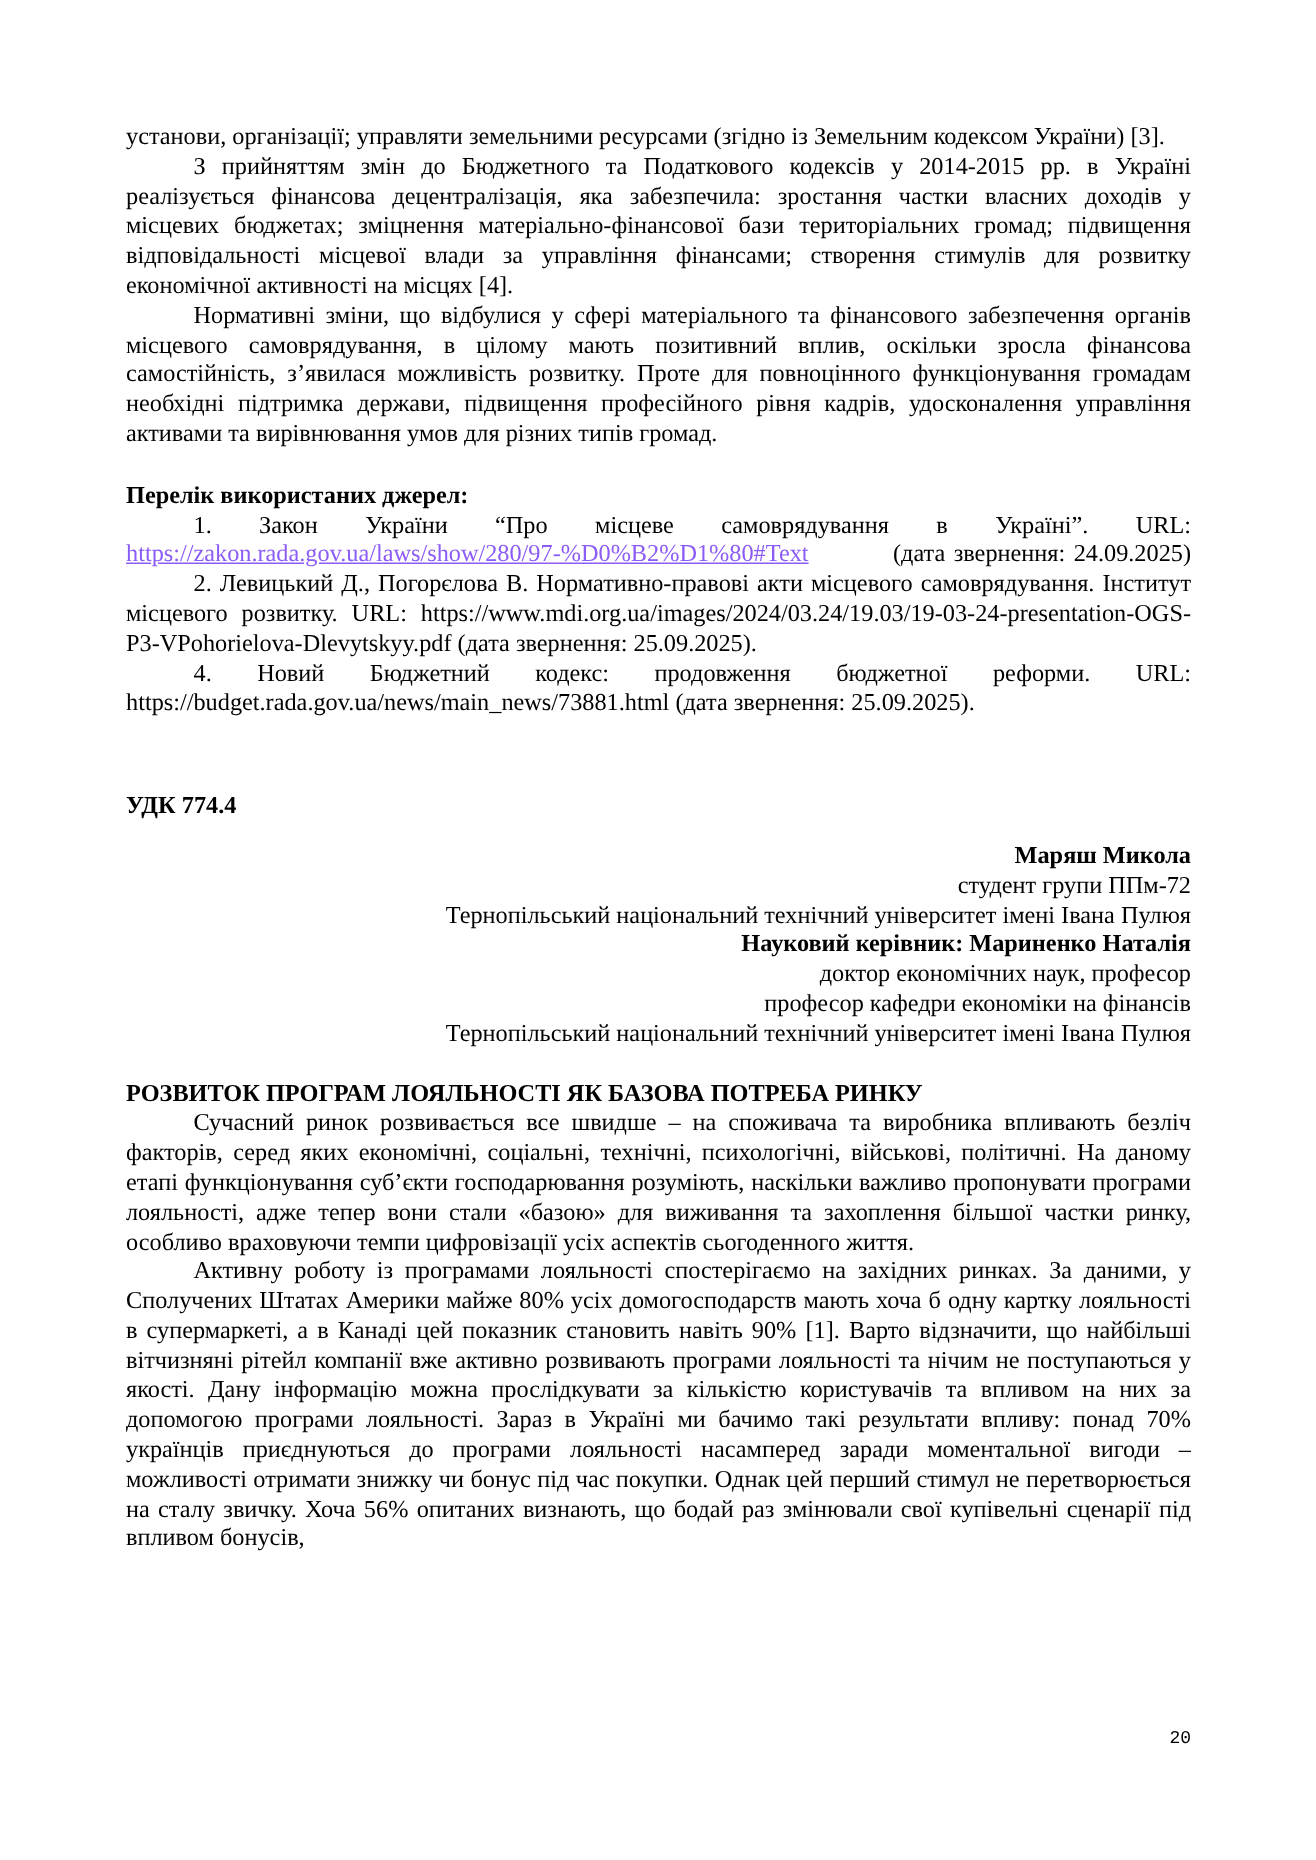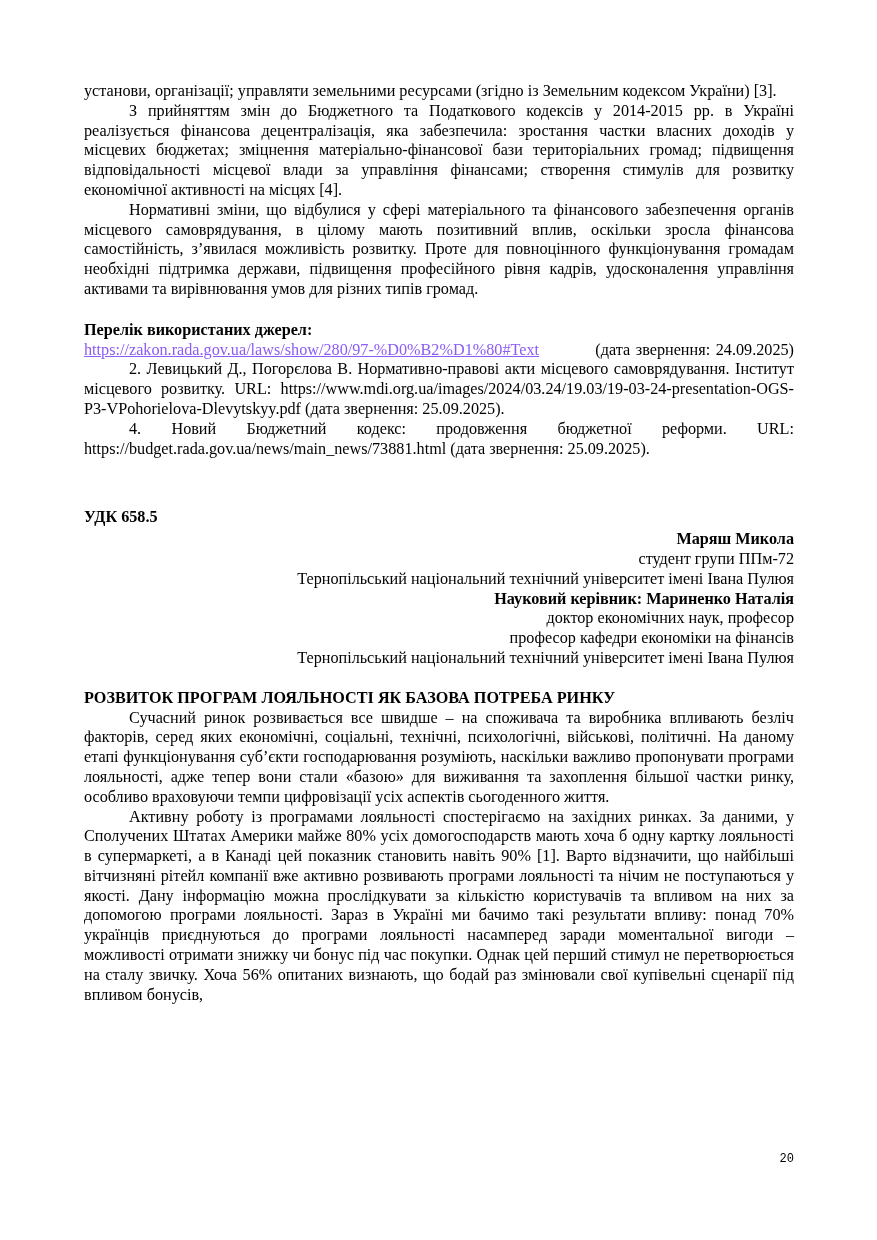--- a/index.html
+++ b/index.html
@@ -25,28 +25,29 @@
 </head>
 <body>
 
 <div class="page">
   <p>установи, організації; управляти земельними ресурсами (згідно із Земельним кодексом України) [3].</p>
   <p class="ind">З прийняттям змін до Бюджетного та Податкового кодексів у 2014-2015 рр. в Україні реалізується фінансова децентралізація, яка забезпечила: зростання частки власних доходів у місцевих бюджетах; зміцнення матеріально-фінансової бази територіальних громад; підвищення відповідальності місцевої влади за управління фінансами; створення стимулів для розвитку економічної активності на місцях [4].</p>
   <p class="ind">Нормативні зміни, що відбулися у сфері матеріального та фінансового забезпечення органів місцевого самоврядування, в цілому мають позитивний вплив, оскільки зросла фінансова самостійність, з’явилася можливість розвитку. Проте для повноцінного функціонування громадам необхідні підтримка держави, підвищення професійного рівня кадрів, удосконалення управління активами та вирівнювання умов для різних типів громад.</p>
 
   <p class="center bold gap-refs">Перелік використаних джерел:</p>
   <div>
+    <p class="ind ref1">1. Закон України “Про місцеве самоврядування в Україні”. URL:</p>
     <p class="ref1"><a class="link">https://zakon.rada.gov.ua/laws/show/280/97-%D0%B2%D1%80#Text</a>&nbsp;&nbsp;&nbsp;&nbsp;&nbsp;&nbsp;&nbsp;&nbsp;&nbsp;&nbsp;<span>(дата звернення: 24.09.2025)</span></p>
     <p class="ind">2. Левицький Д., Погорєлова В. Нормативно-правові акти місцевого самоврядування. Інститут місцевого розвитку. URL: https://www.mdi.org.ua/images/2024/03.24/19.03/19-03-24-presentation-OGS-P3-VPohorielova-Dlevytskyy.pdf (дата звернення: 25.09.2025).</p>
     <p class="ind">4. Новий Бюджетний кодекс: продовження бюджетної реформи. URL: https://budget.rada.gov.ua/news/main_news/73881.html (дата звернення: 25.09.2025).</p>
   </div>
 
-  <p class="udk gap-udk">УДК 658.5</p>
+  <p class="udk gap-udk">УДК 774.4</p>
 
-  <div class="right" style="margin-top:2px;font-family:Liberation Serif, serif;">
+  <div class="right" style="margin-top:13px;font-family:Liberation Serif, serif;">
     <p class="right bold">Маряш Микола</p>
     <p class="right">студент групи ППм-72</p>
     <p class="right">Тернопільський національний технічний університет імені Івана Пулюя</p>
     <p class="right bold">Науковий керівник: Мариненко Наталія</p>
     <p class="right">доктор економічних наук, професор</p>
     <p class="right">професор кафедри економіки на фінансів</p>
     <p class="right">Тернопільський національний технічний університет імені Івана Пулюя</p>
   </div>
 
   <p class="center bold gap-title">РОЗВИТОК ПРОГРАМ ЛОЯЛЬНОСТІ ЯК БАЗОВА ПОТРЕБА РИНКУ</p>

